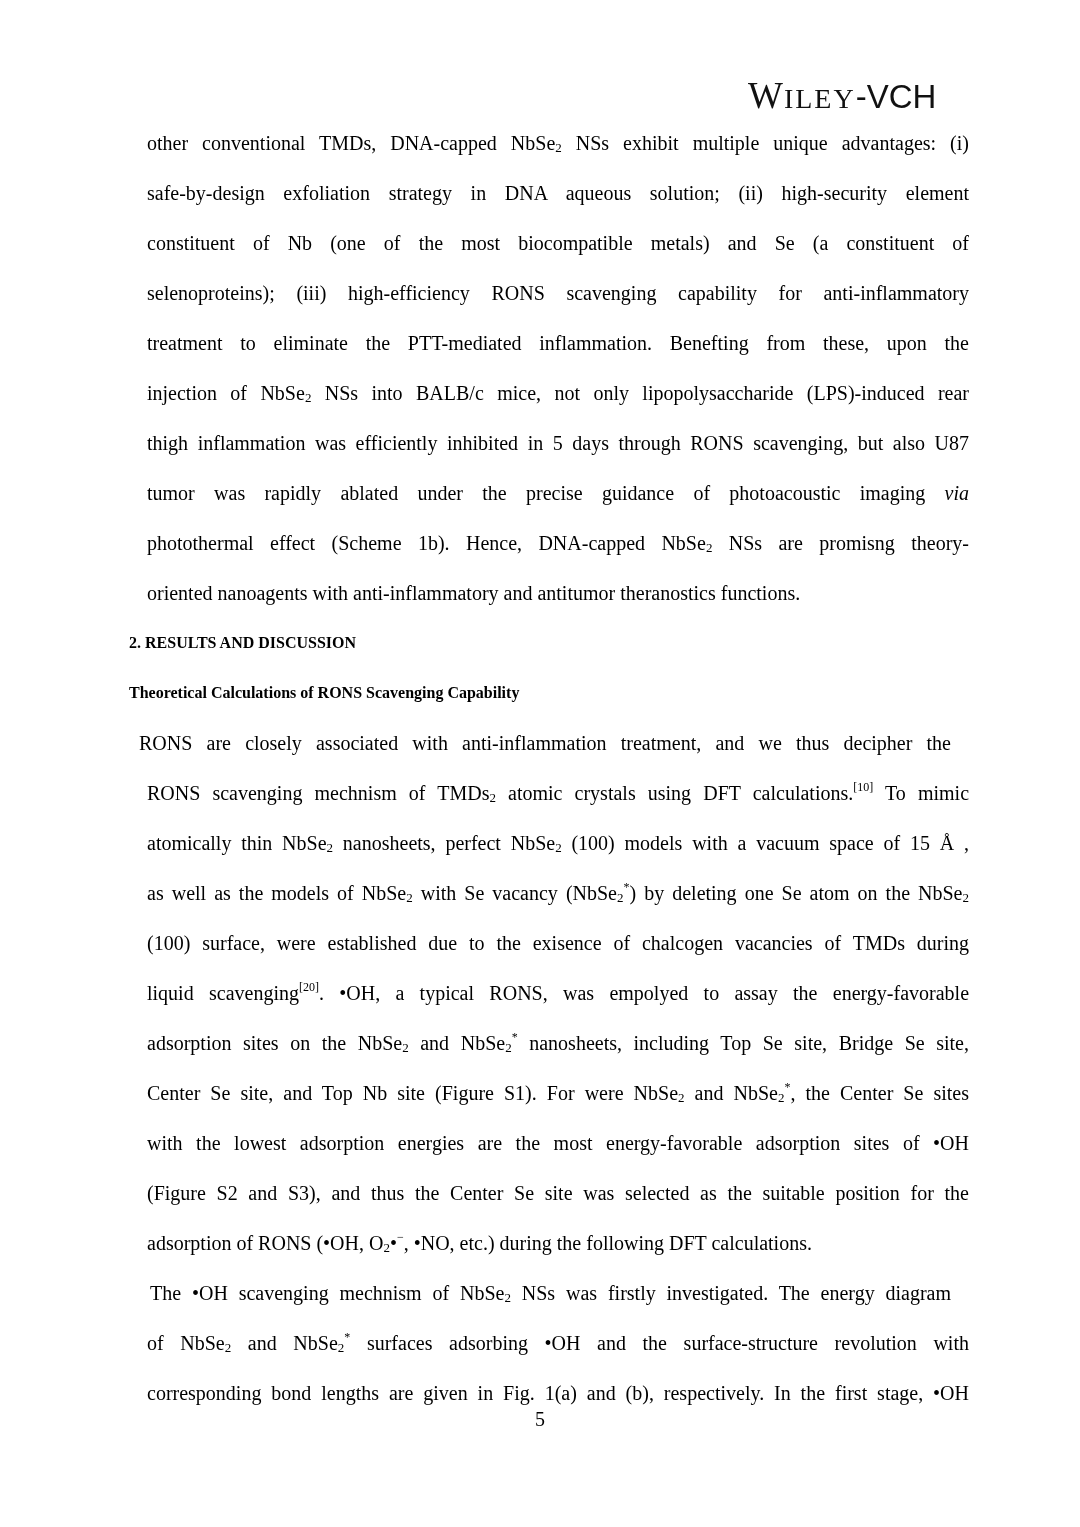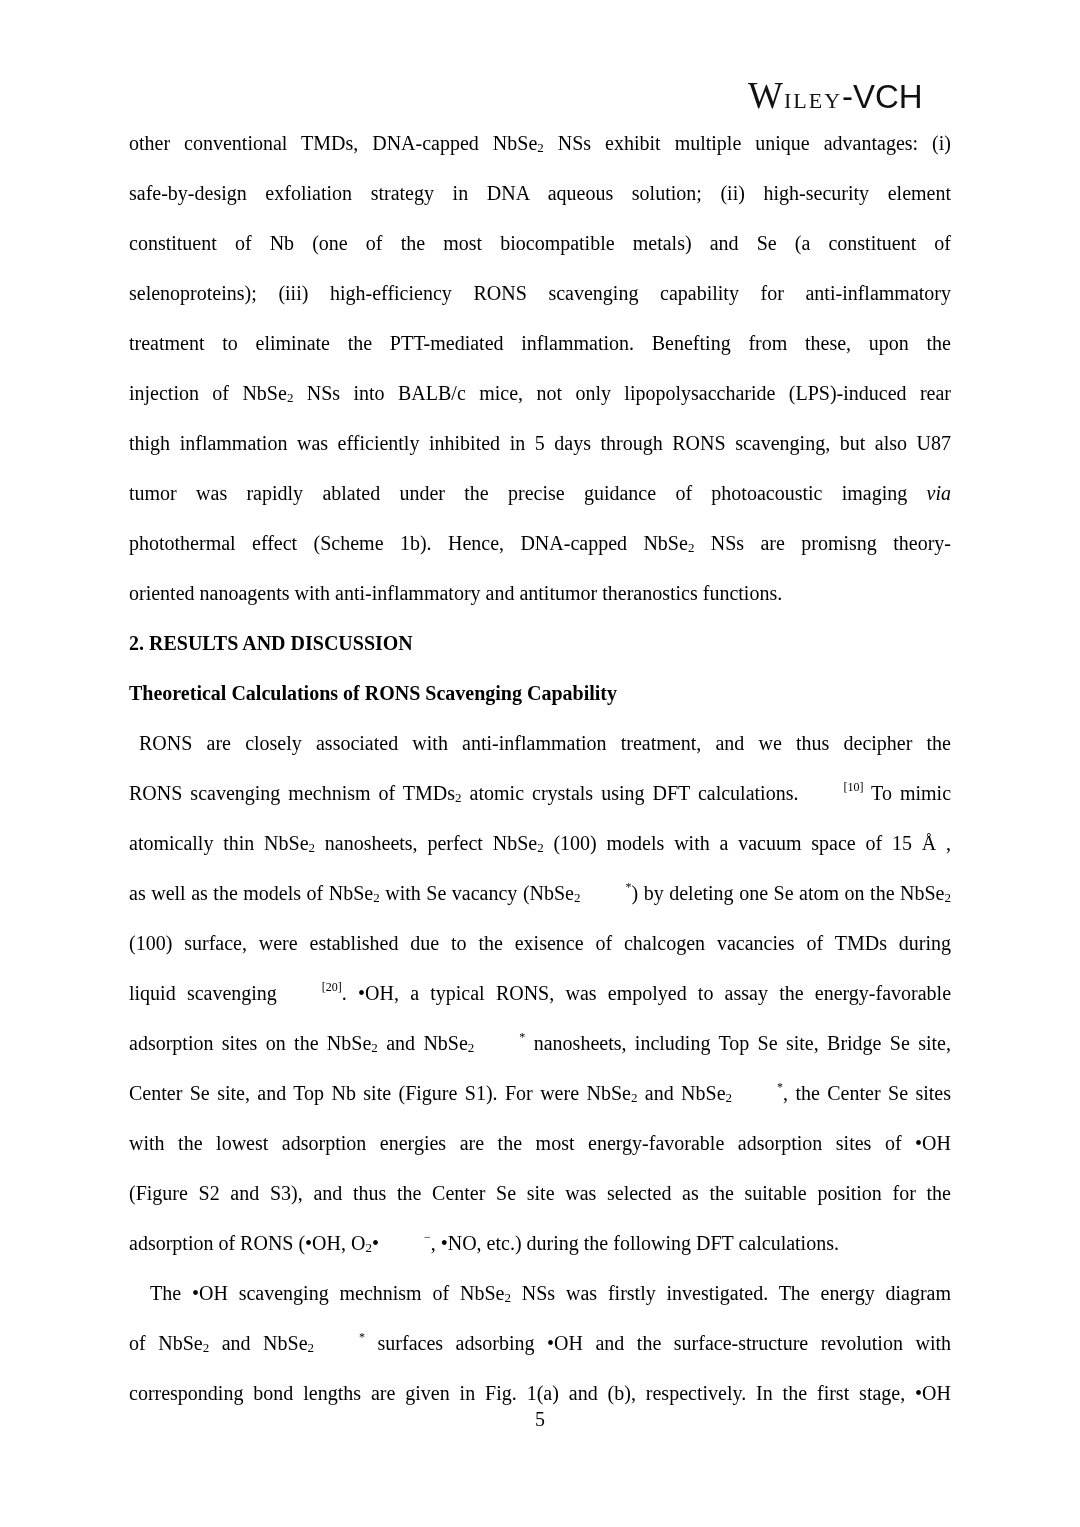--- a/index.html
+++ b/index.html
@@ -24,32 +24,32 @@
       white-space: nowrap;
       font-family: "Liberation Serif", serif;
       color: #111111;
       line-height: 40px;
     }
     .logo-w {
       font-size: 37px;
       letter-spacing: 1px;
     }
     .logo-iley {
-      font-size: 22px;
+      font-size: 28px;
       letter-spacing: 2px;
       text-align: right;
     }
     .logo-vch {
       font-family: "Liberation Sans", sans-serif;
       font-size: 33px;
       letter-spacing: 0px;
     }
     .line {
       position: absolute;
-      left: 129px;
+      left: 147px;
       width: 822px;
       height: 30px;
       font-size: 20px;
       line-height: 30px;
       white-space: nowrap;
       text-align: justify;
       text-align-last: justify;
     }
     .line.last {
       text-align: left;
@@ -59,39 +59,38 @@
       left: 139px;
       width: 812px;
     }
     .line.indent {
       left: 150px;
       width: 801px;
     }
     .heading {
       position: absolute;
       left: 129px;
-      font-size: 20px;
+      font-size: 16px;
       font-weight: bold;
       line-height: 30px;
       white-space: nowrap;
     }
     sub.s {
       font-size: 13px;
       vertical-align: baseline;
       position: relative;
       top: 2px;
       line-height: 0;
     }
     sup.s {
       font-size: 12px;
       vertical-align: baseline;
       position: relative;
       top: -9px;
       line-height: 0;
-      margin-left: 45px;
     }
     em.i { font-style: italic; }
     .page-number {
       position: absolute;
       top: 1404px;
       left: 0;
       width: 1080px;
       text-align: center;
       font-size: 20px;
       line-height: 30px;

